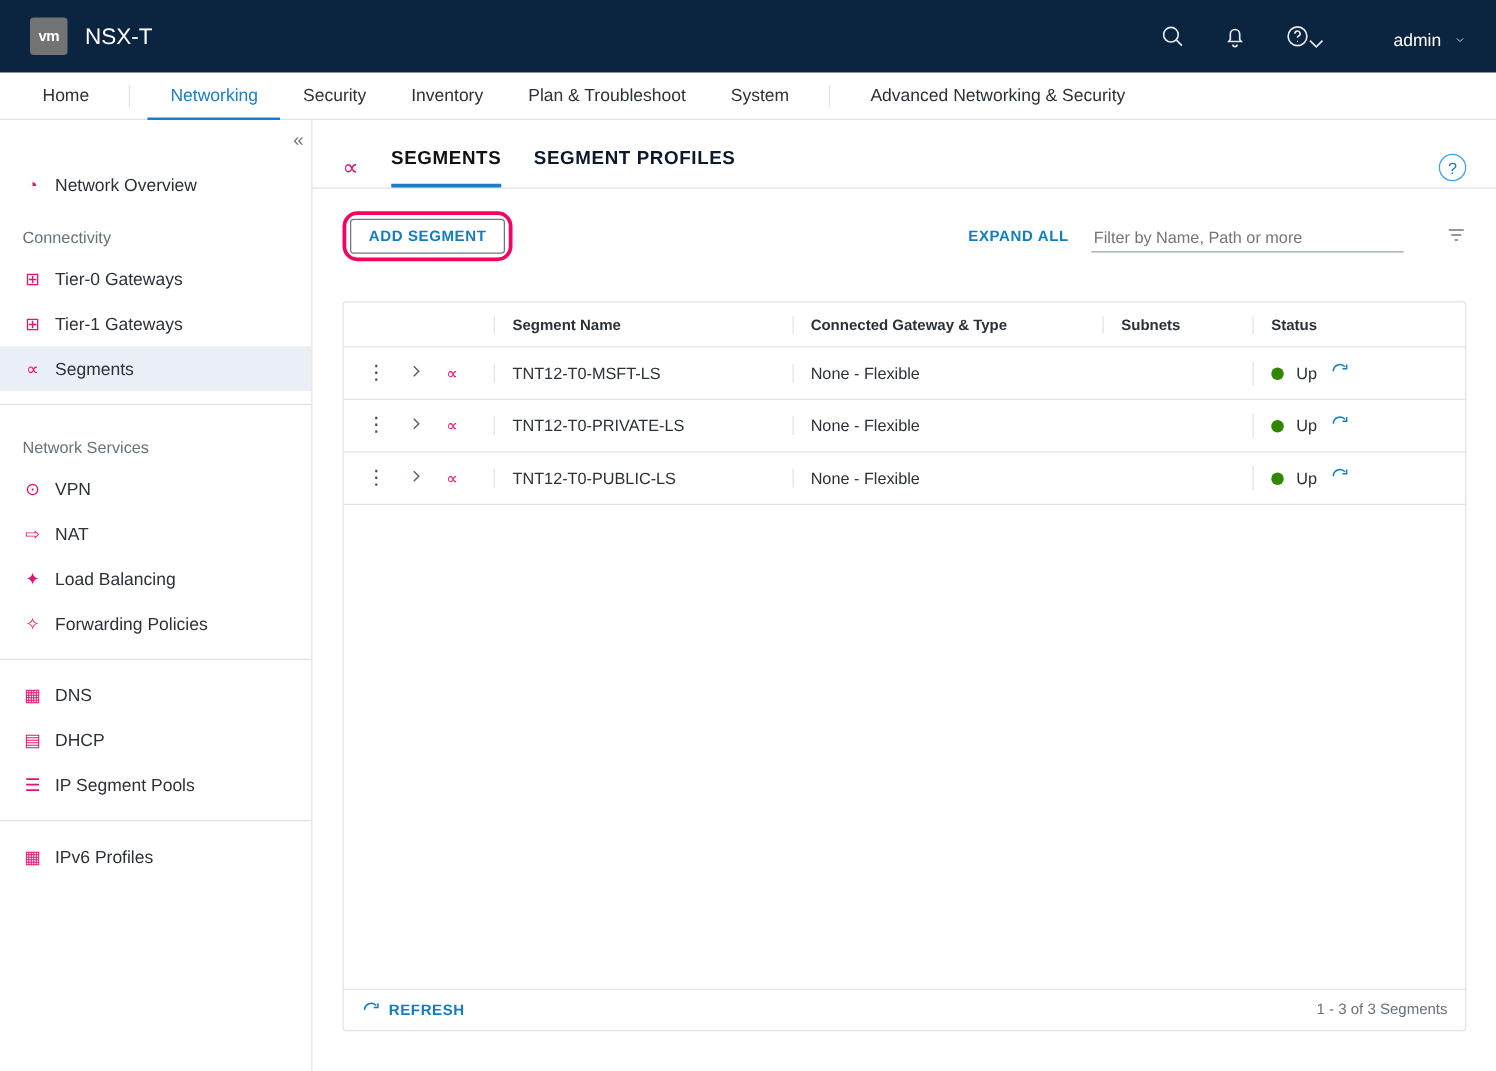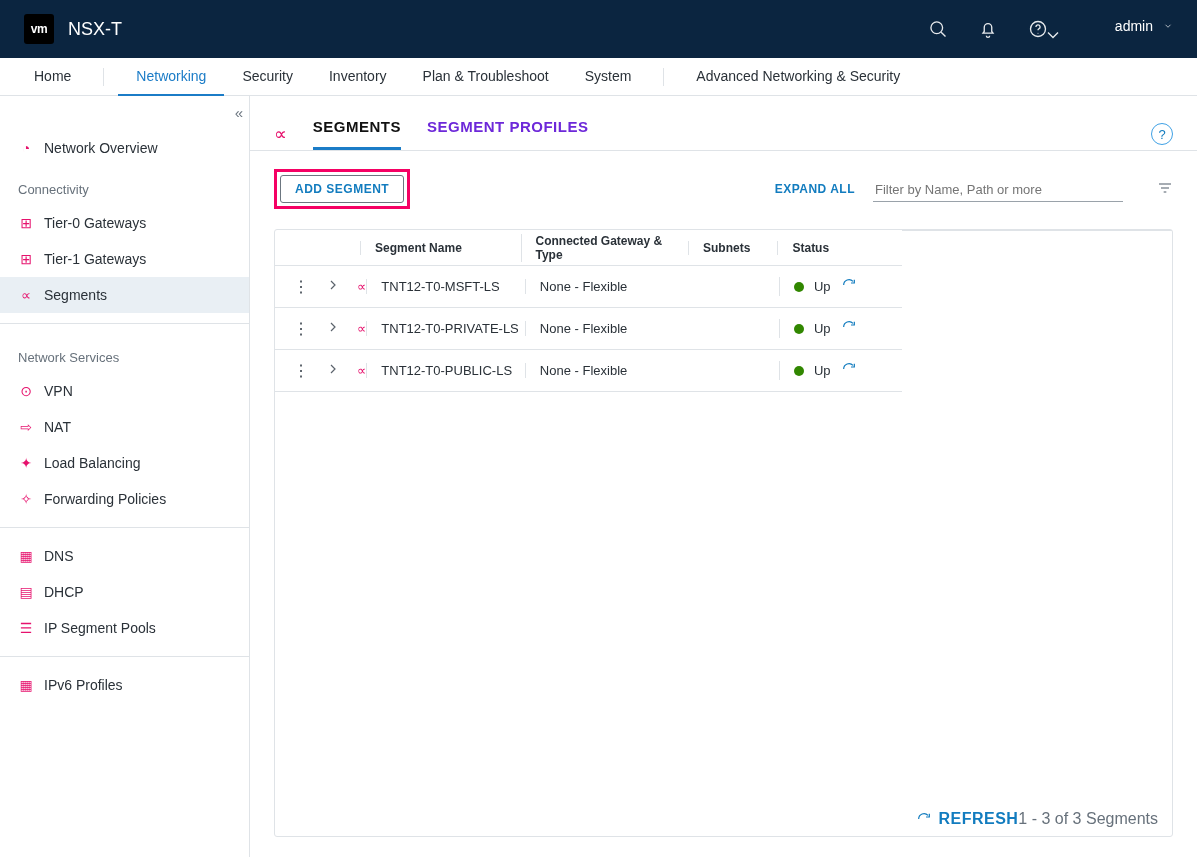--- a/index.html
+++ b/index.html
@@ -26,26 +26,26 @@
   }
 
   
   .top-bar{
     background:var(--header-bg);color:var(--header-fg);
     display:flex;align-items:center;height:58px;
     padding:0 24px;justify-content:space-between;
   }
   .brand{display:flex;align-items:center;gap:14px}
   .brand-logo{
-    background:#000000;color:#fff;width:30px;height:30px;
+    background:#737373;color:#fff;width:30px;height:30px;
     display:flex;align-items:center;justify-content:center;
     font-weight:700;font-size:12px;border-radius:3px;letter-spacing:-.5px;
   }
   .brand-name{font-size:18px;font-weight:400}
-  .top-actions{display:flex;align-items:flex-start;gap:28px}
+  .top-actions{display:flex;align-items:flex-end;gap:28px}
   .top-icon{width:22px;height:22px;display:inline-flex;align-items:center;justify-content:center;cursor:pointer;opacity:.9}
   .top-icon svg{width:20px;height:20px;stroke:#fff;stroke-width:1.6;fill:none}
   .user-area{display:flex;align-items:center;gap:10px;cursor:pointer;font-size:14px}
   .chev-down{width:10px;height:10px}
 
   
   .tab-strip{
     display:flex;align-items:center;height:38px;border-bottom:1px solid var(--border);
     padding:0 16px;gap:0;font-size:14px;color:var(--body-fg);
   }
@@ -73,53 +73,53 @@
   .nav-row.active{background:var(--nav-active)}
   .nav-icon{color:var(--pink);font-size:14px;width:16px;text-align:center}
   .nav-group{padding:16px 18px 8px;font-size:13px;color:var(--muted);font-weight:400}
   .nav-sep{border-top:1px solid var(--border);margin:10px 0}
 
   .content{flex:1;display:flex;flex-direction:column;min-width:0}
   .content-header{padding:22px 24px 0;border-bottom:1px solid var(--border)}
   .seg-tabs{display:flex;align-items:center;gap:26px}
   .seg-tabs .title-icon{color:var(--pink);font-size:18px;display:flex;align-items:center}
   .seg-tab{
-    font-size:15px;letter-spacing:.5px;color:#6d28d9;padding-bottom:12px;
+    font-size:15px;letter-spacing:.5px;color:#0f172a;padding-bottom:12px;
     border-bottom:3px solid transparent;cursor:pointer;font-weight:600;
   }
   .seg-tab.active{color:#111;border-bottom-color:var(--accent)}
   .help-btn{margin-left:auto;color:var(--link-blue);
     width:22px;height:22px;border:1.5px solid #3fa1e5;border-radius:50%;
     display:flex;align-items:center;justify-content:center;font-size:13px;cursor:pointer}
 
   .toolbar{
     display:flex;align-items:center;gap:18px;padding:18px 24px 20px;
   }
   .add-btn{
     border:1px solid #6c7680;border-radius:3px;
     color:var(--link-blue);font-size:12px;letter-spacing:.5px;font-weight:600;
     padding:6px 14px;cursor:pointer;background:#fff;
   }
   .highlight-box{
-    border:3px solid var(--highlight);border-radius:0;padding:3px;
+    border:3px solid var(--highlight);border-radius:12px;padding:3px;
     display:inline-block;
   }
   .expand-all{
     color:var(--link-blue);font-size:12px;font-weight:600;letter-spacing:.5px;
     cursor:pointer;margin-left:auto;
   }
   .filter-wrap{display:flex;align-items:center;gap:34px}
   .filter-input{
     border:none;border-bottom:1px solid #9aa2aa;padding:6px 2px 4px;
     width:250px;font-size:13px;outline:none;
   }
   .filter-icon svg{width:16px;height:16px;stroke:#6c7680;stroke-width:1.8;fill:none}
 
   
-  .grid-wrap{flex:1;display:flex;flex-direction:row;margin:0 24px;border:1px solid var(--border);border-radius:3px}
+  .grid-wrap{flex:1;display:flex;flex-direction:column;margin:12px 24px;border:1px solid var(--border);border-radius:3px}
   .grid{flex:1;overflow:auto}
   .gh{
     display:flex;align-items:center;height:36px;border-bottom:1px solid var(--border);
     font-size:12px;font-weight:600;color:var(--body-fg);
   }
   .c-controls{width:120px}
   .c-name{flex:1 1 220px;border-left:1px solid var(--border);padding-left:14px}
   .c-gw{flex:1 1 230px;border-left:1px solid var(--border);padding-left:14px}
   .c-sub{width:120px;border-left:1px solid var(--border);padding-left:14px}
   .c-status{width:170px;border-left:1px solid var(--border);padding-left:14px}
@@ -129,22 +129,22 @@
   }
   .row-ctrls{display:flex;align-items:center;gap:16px;padding-left:18px;width:120px}
   .vdots{cursor:pointer;font-size:16px;line-height:1;color:#3f4851}
   .expander{cursor:pointer;color:#5b636c}
   .node-icon{color:var(--pink);cursor:default}
   .status-cell{display:flex;align-items:center;gap:10px}
   .dot{width:10px;height:10px;border-radius:50%;background:var(--status-green)}
   .refresh-icon{color:var(--link-blue);cursor:pointer}
 
   .grid-footer{
-    display:flex;align-items:flex-end;justify-content:space-between;
-    border-top:1px solid var(--border);padding:8px 14px;font-size:16px;color:var(--muted);
+    display:flex;align-items:flex-start;justify-content:space-between;
+    border-top:1px solid var(--border);padding:8px 14px;font-size:12px;color:var(--muted);
   }
   .refresh-btn{color:var(--link-blue);display:flex;align-items:center;gap:6px;cursor:pointer;font-weight:600;letter-spacing:.5px}
 
   
   .svg16{width:16px;height:16px}
 </style>
 </head>
 <body>
 
 <div class="top-bar">

